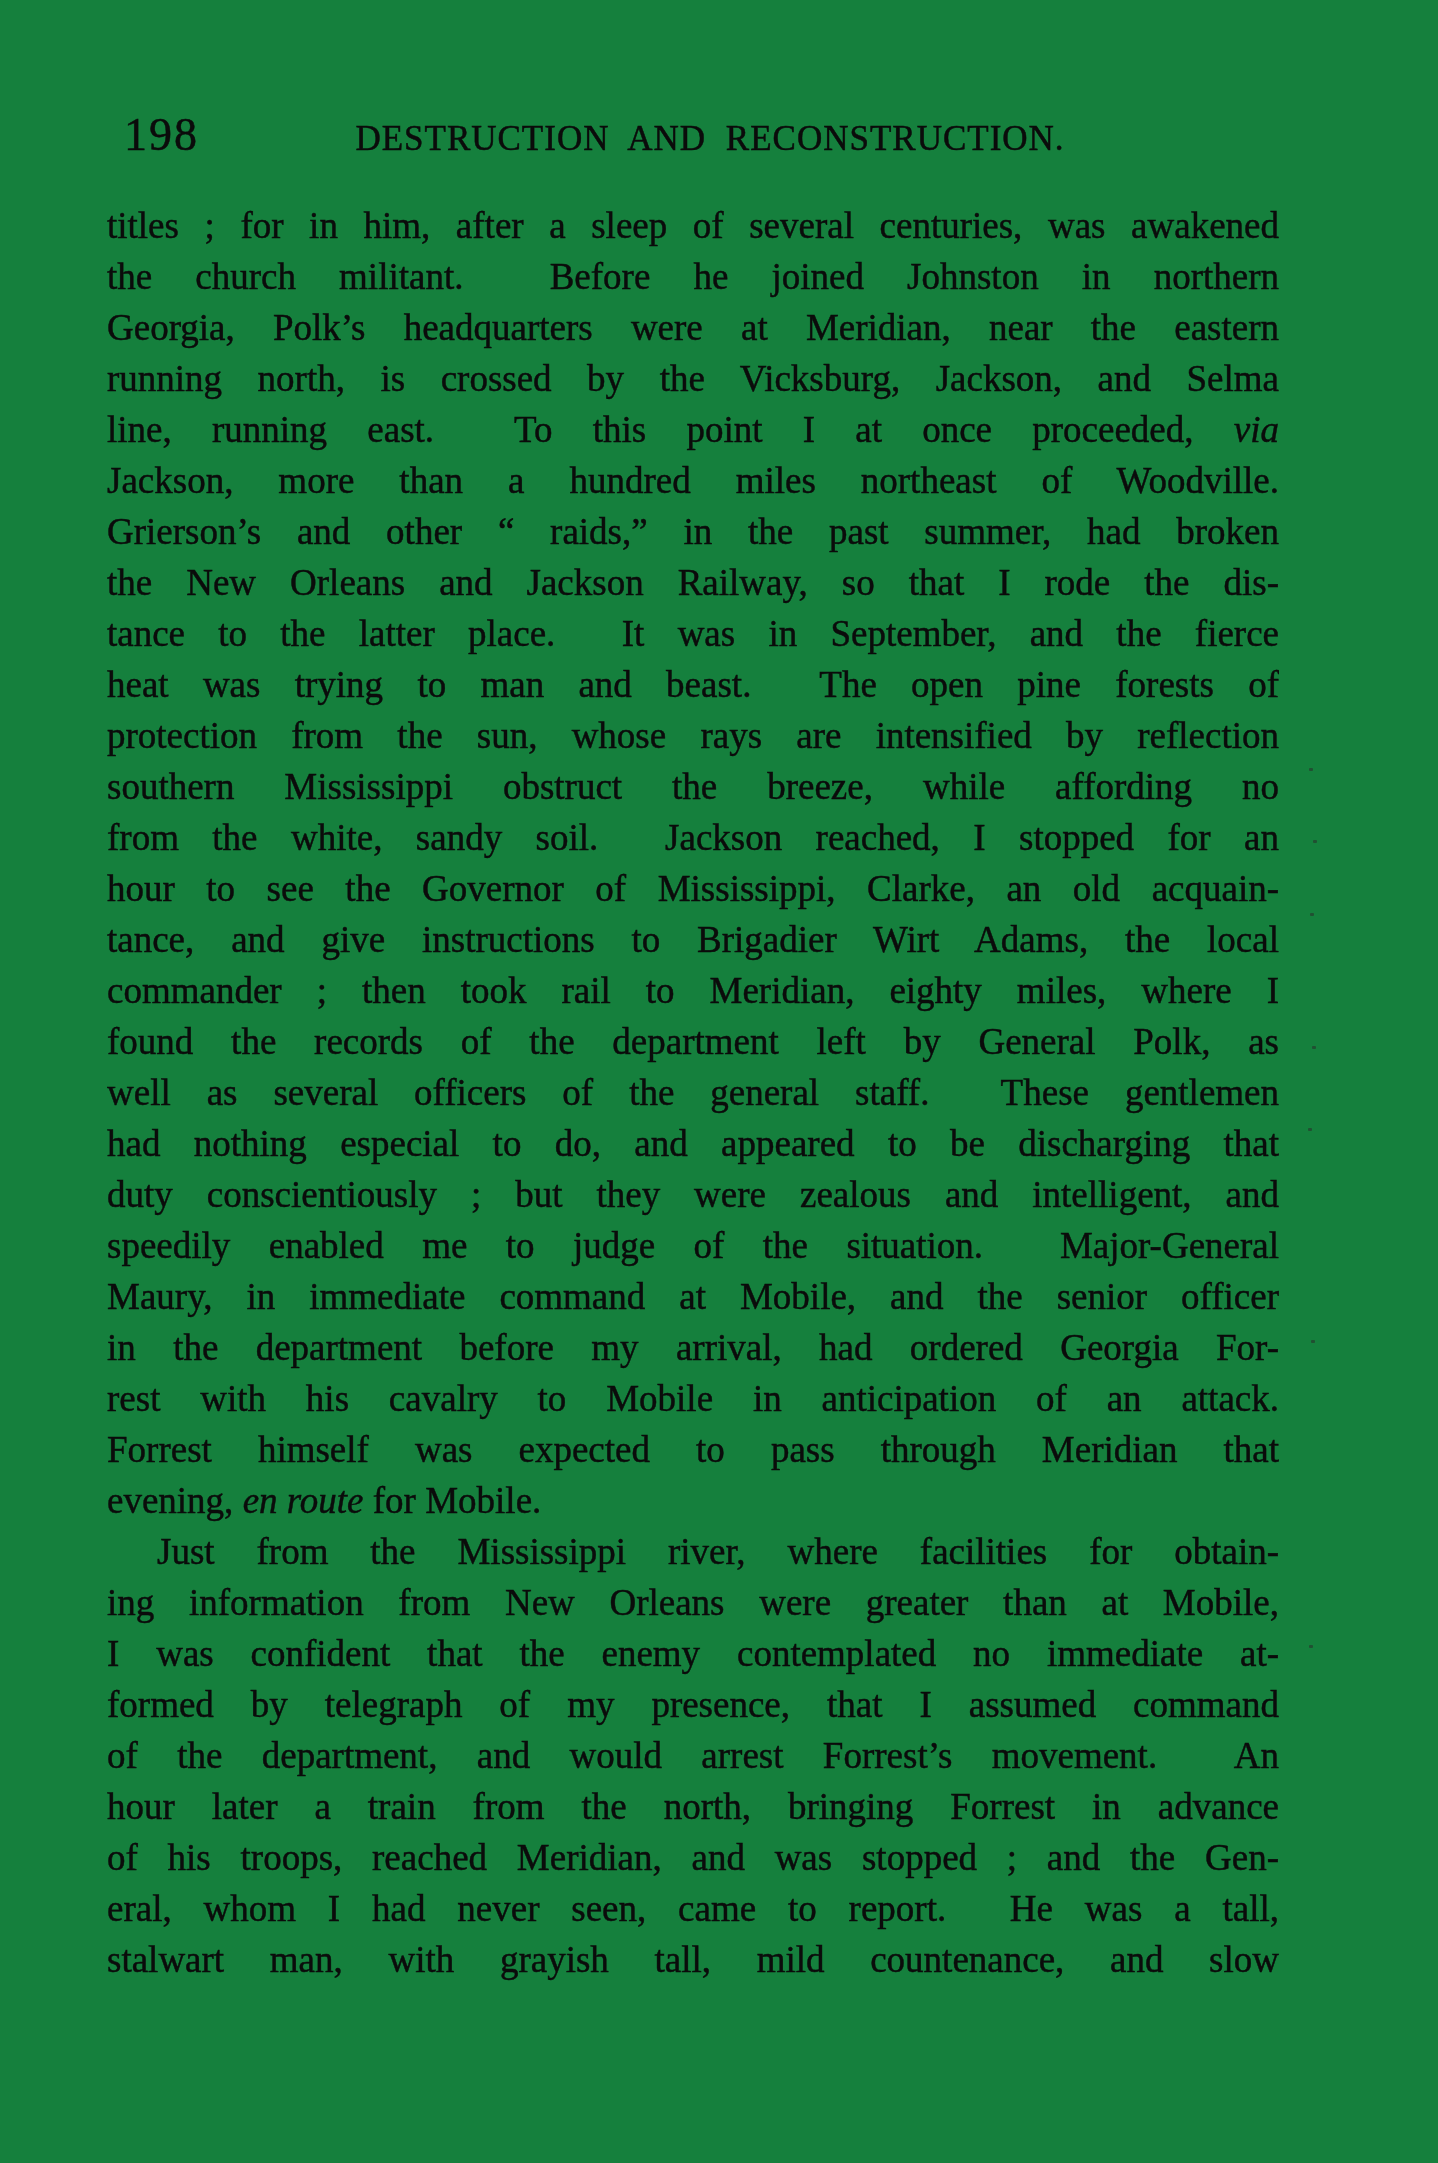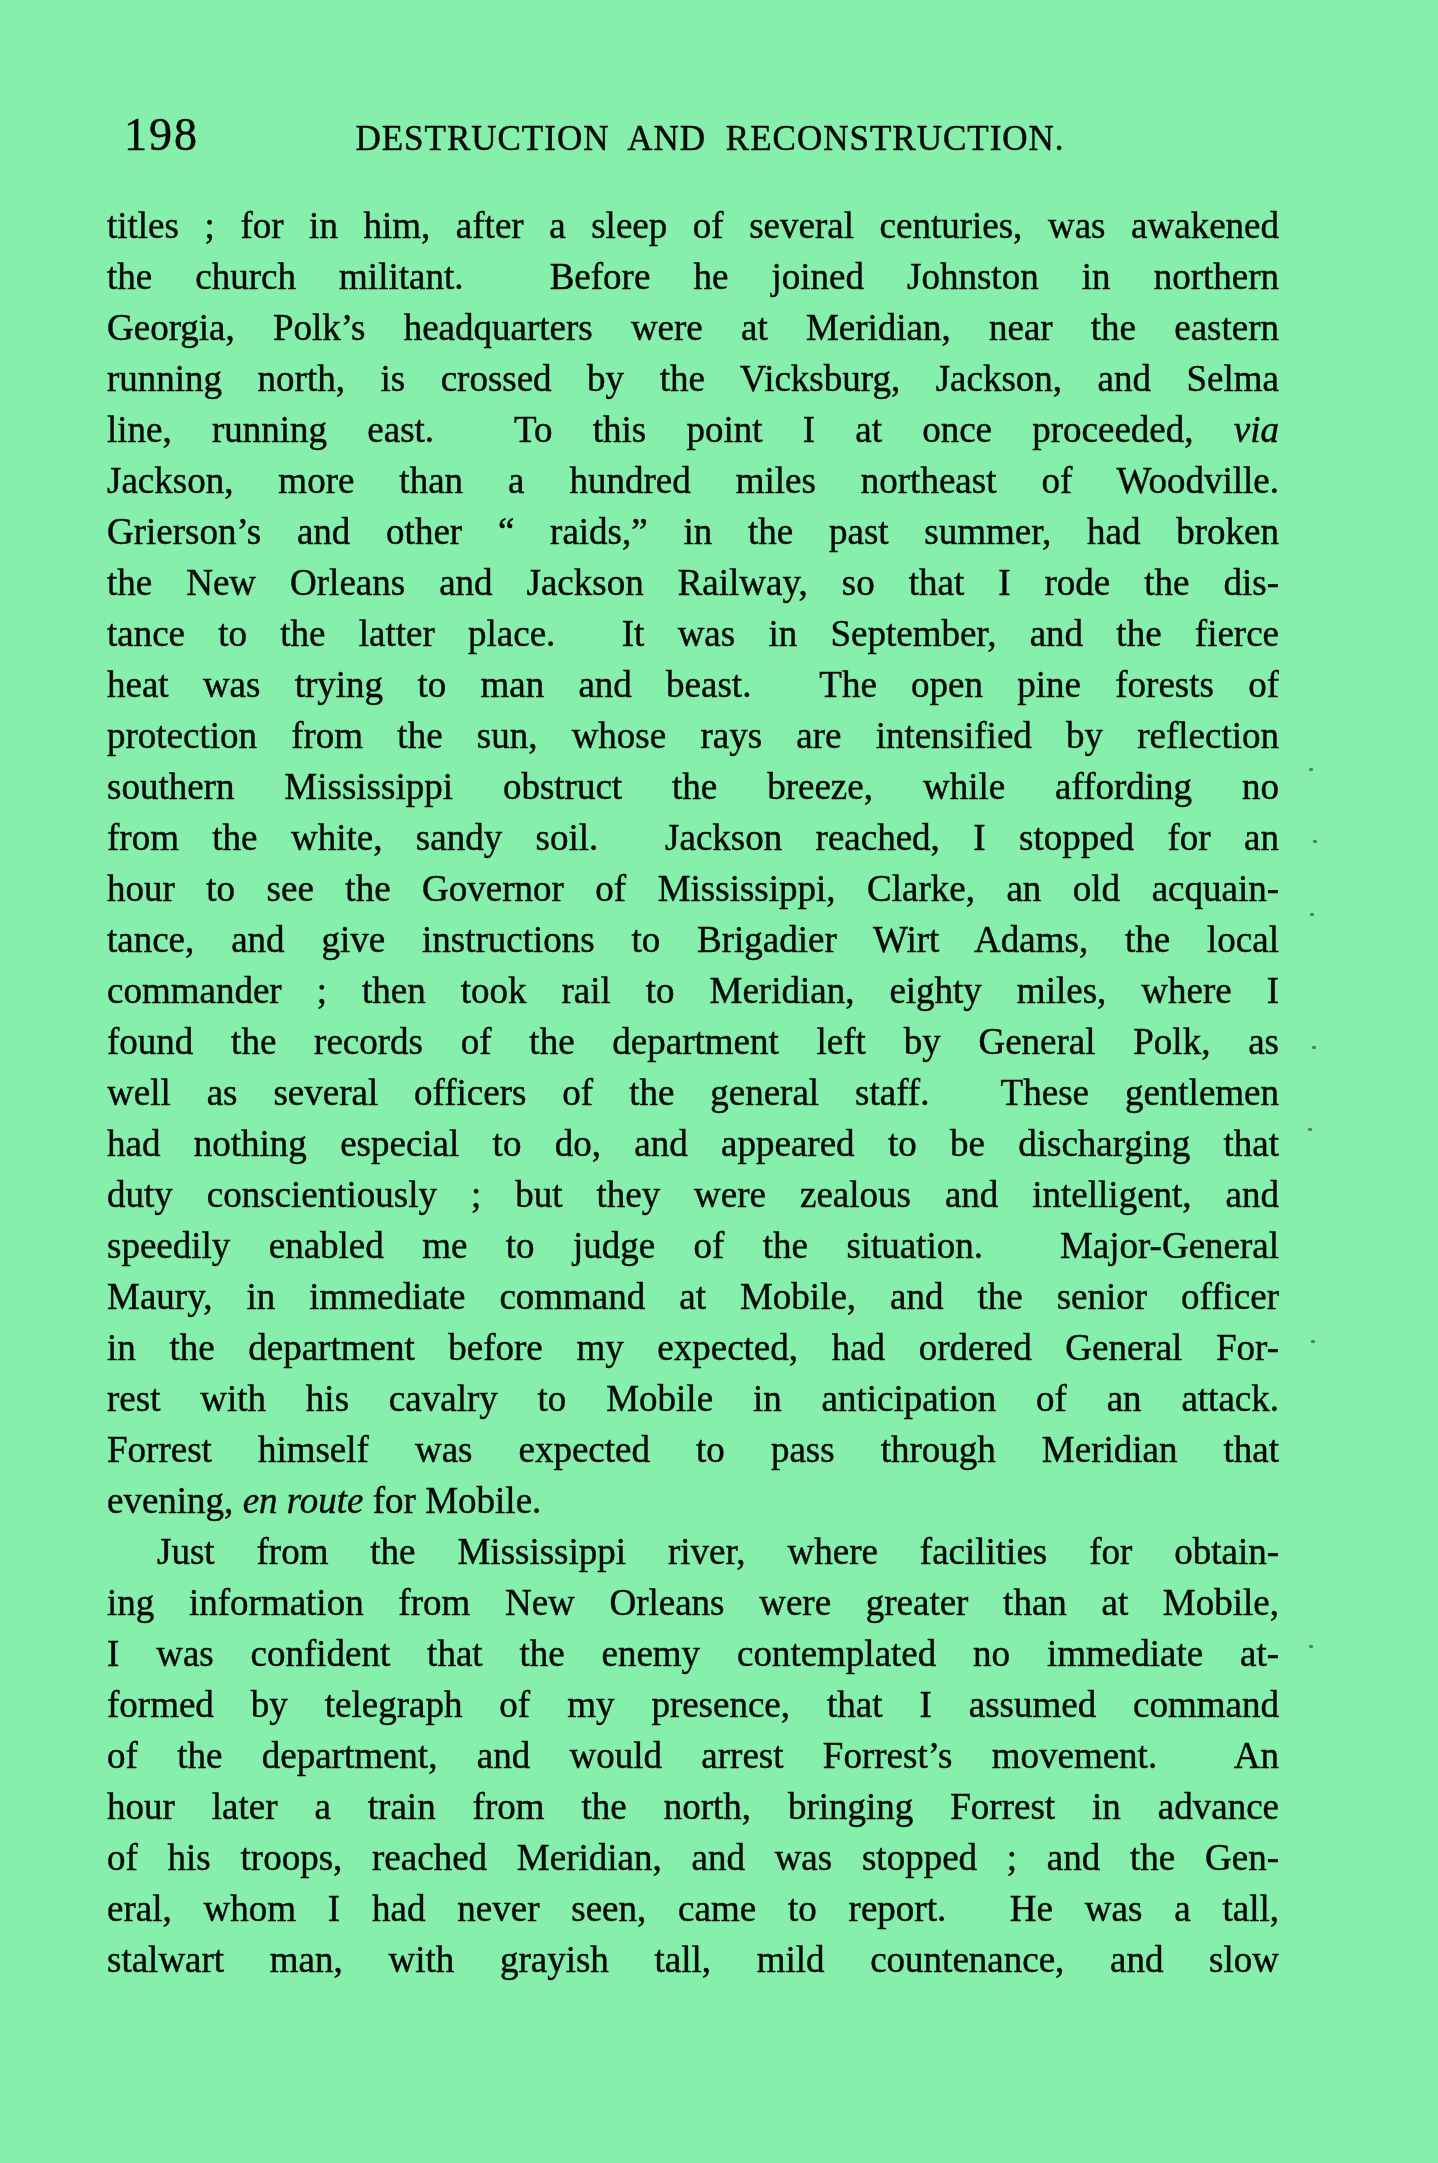--- a/index.html
+++ b/index.html
@@ -1,20 +1,20 @@
 <!DOCTYPE html>
 <html><head>
 <meta charset="utf-8">
 <style>
   html, body { margin: 0; padding: 0; background: #ffffff; }
   .page {
     position: relative;
     width: 1438px;
     height: 2163px;
-    background: #86efac;
+    background: #15803d;
     overflow: hidden;
     font-family: "Liberation Serif", "DejaVu Serif", serif;
     color: #0b0b0b;
   }
   
   .running-head {
     position: absolute;
     left: 124px;
     right: 142px;
     top: 110px;
@@ -97,21 +97,21 @@
       <div class="bodyline"><span>from the white, sandy soil.&nbsp; Jackson reached, I stopped for an</span></div>
       <div class="bodyline"><span>hour to see the Governor of Mississippi, Clarke, an old acquain-</span></div>
       <div class="bodyline"><span>tance, and give instructions to Brigadier Wirt Adams, the local</span></div>
       <div class="bodyline"><span>commander ; then took rail to Meridian, eighty miles, where I</span></div>
       <div class="bodyline"><span>found the records of the department left by General Polk, as</span></div>
       <div class="bodyline"><span>well as several officers of the general staff.&nbsp; These gentlemen</span></div>
       <div class="bodyline"><span>had nothing especial to do, and appeared to be discharging that</span></div>
       <div class="bodyline"><span>duty conscientiously ; but they were zealous and intelligent, and</span></div>
       <div class="bodyline"><span>speedily enabled me to judge of the situation.&nbsp; Major-General</span></div>
       <div class="bodyline"><span>Maury, in immediate command at Mobile, and the senior officer</span></div>
-      <div class="bodyline"><span>in the department before my expected, had ordered General For-</span></div>
+      <div class="bodyline"><span>in the department before my arrival, had ordered Georgia For-</span></div>
       <div class="bodyline"><span>rest with his cavalry to Mobile in anticipation of an attack.</span></div>
       <div class="bodyline"><span>Forrest himself was expected to pass through Meridian that</span></div>
       <div class="bodyline short"><span>evening, </span><span class="it">en route</span><span> for Mobile.</span></div>
       <div class="bodyline indent"><span>Just from the Mississippi river, where facilities for obtain-</span></div>
       <div class="bodyline"><span>ing information from New Orleans were greater than at Mobile,</span></div>
       <div class="bodyline"><span>I was confident that the enemy contemplated no immediate at-</span></div>
       <div class="bodyline"><span>formed by telegraph of my presence, that I assumed command</span></div>
       <div class="bodyline"><span>of the department, and would arrest Forrest’s movement.&nbsp; An</span></div>
       <div class="bodyline"><span>hour later a train from the north, bringing Forrest in advance</span></div>
       <div class="bodyline"><span>of his troops, reached Meridian, and was stopped ; and the Gen-</span></div>

